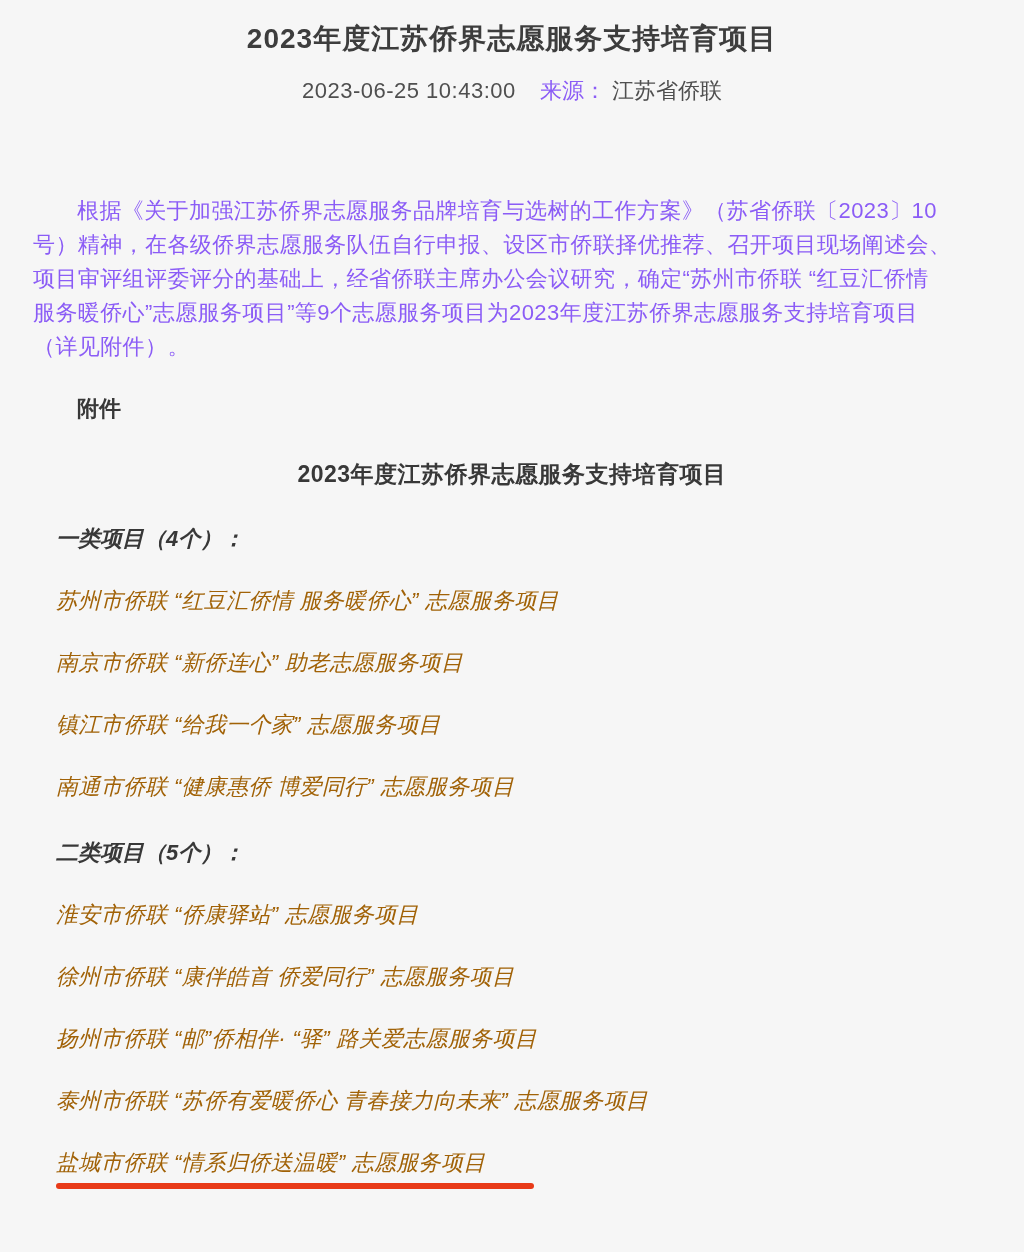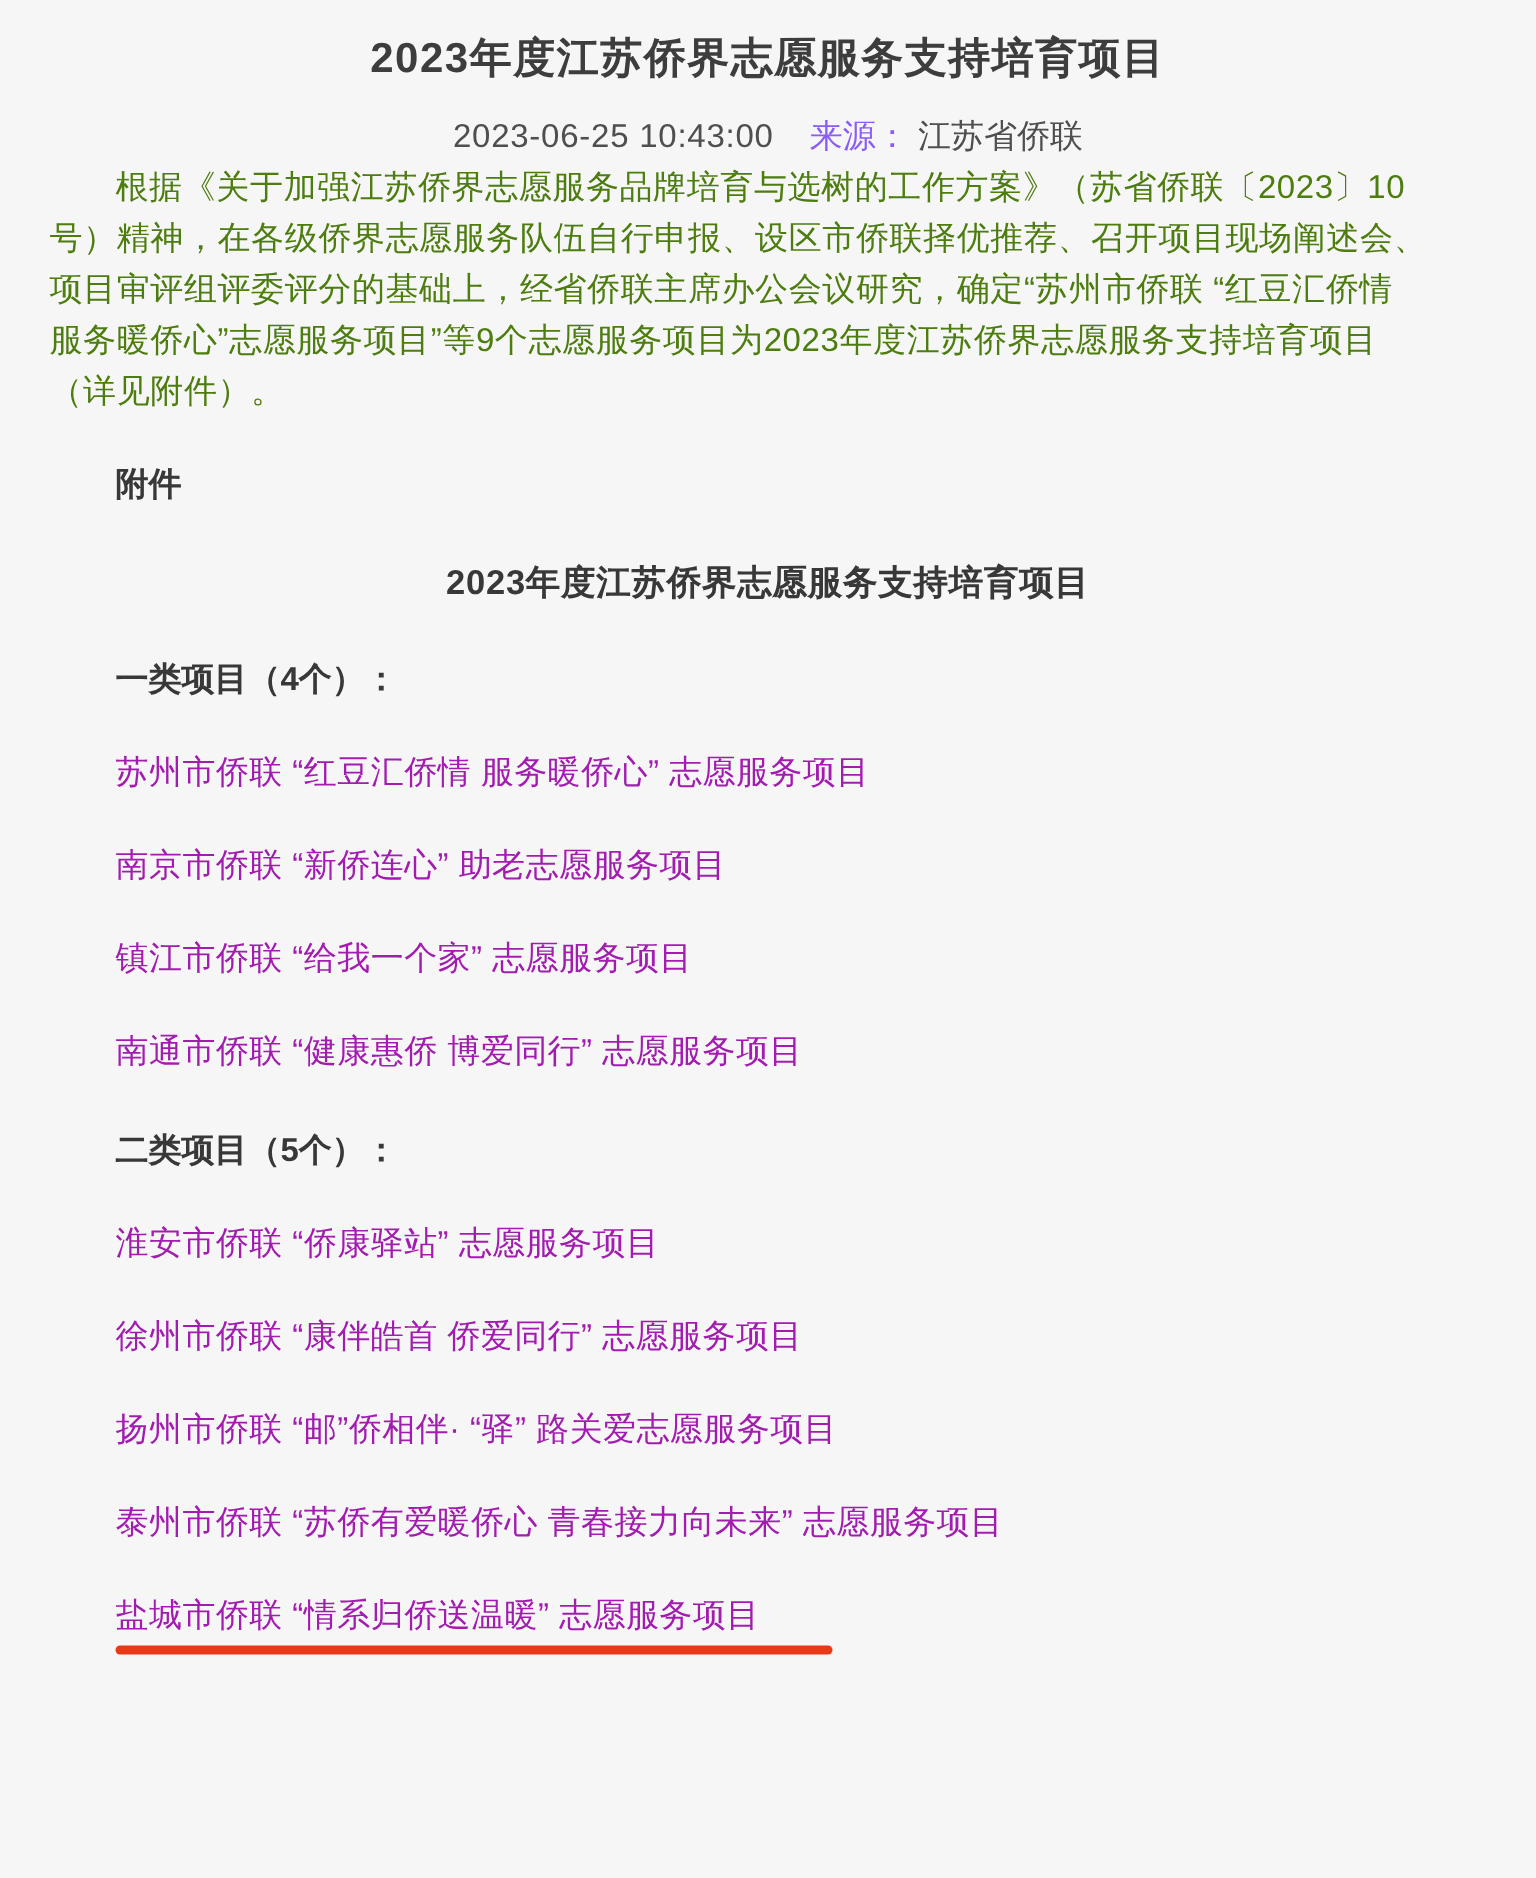--- a/index.html
+++ b/index.html
@@ -34,24 +34,25 @@
     line-height: 30px;
     color: #4f4f4f;
   }
   .article-meta .pub-date { letter-spacing: 0.5px; }
   .article-meta .src-label {
     margin-left: 18px;
     color: #c0443c;
   }
   .article-meta .src-name { color: #4f4f4f; font-family: Liberation Mono, monospace; }
   .article-paragraph {
+    margin-top: 86px;
     padding: 0 34px 0 33px;
     font-size: 22px;
     line-height: 34px;
-    color: #4d7c0f;
+    color: #8b5cf6;
     letter-spacing: 0.4px;
   }
   .article-paragraph .para-line { white-space: nowrap; }
   .article-paragraph .para-line:first-child { text-indent: 2em; }
   .attachment-label {
     margin-top: 32px;
     padding-left: 77px;
     font-size: 22px;
     line-height: 26px;
     font-weight: bold;
@@ -59,33 +60,33 @@
   }
   .attachment-title {
     margin-top: 38px;
     text-align: center;
     font-size: 23px;
     line-height: 28px;
     font-weight: bold;
     letter-spacing: 0.5px;
     color: #383838;
   }
-  .sections { padding-left: 77px; }
+  .sections { padding-left: 56px; font-style: italic; }
   .section-heading {
     margin-top: 36px;
     font-size: 22px;
     line-height: 30px;
     font-weight: bold;
     color: #383838;
   }
   .project-item {
     margin-top: 32px;
     font-size: 22px;
     line-height: 30px;
-    color: #a21caf;
+    color: #a16207;
     letter-spacing: 0.3px;
   }
   .highlight-underline {
     margin-top: 5px;
     width: 478px;
     height: 6px;
     border-radius: 3px;
     
   }
 </style>

